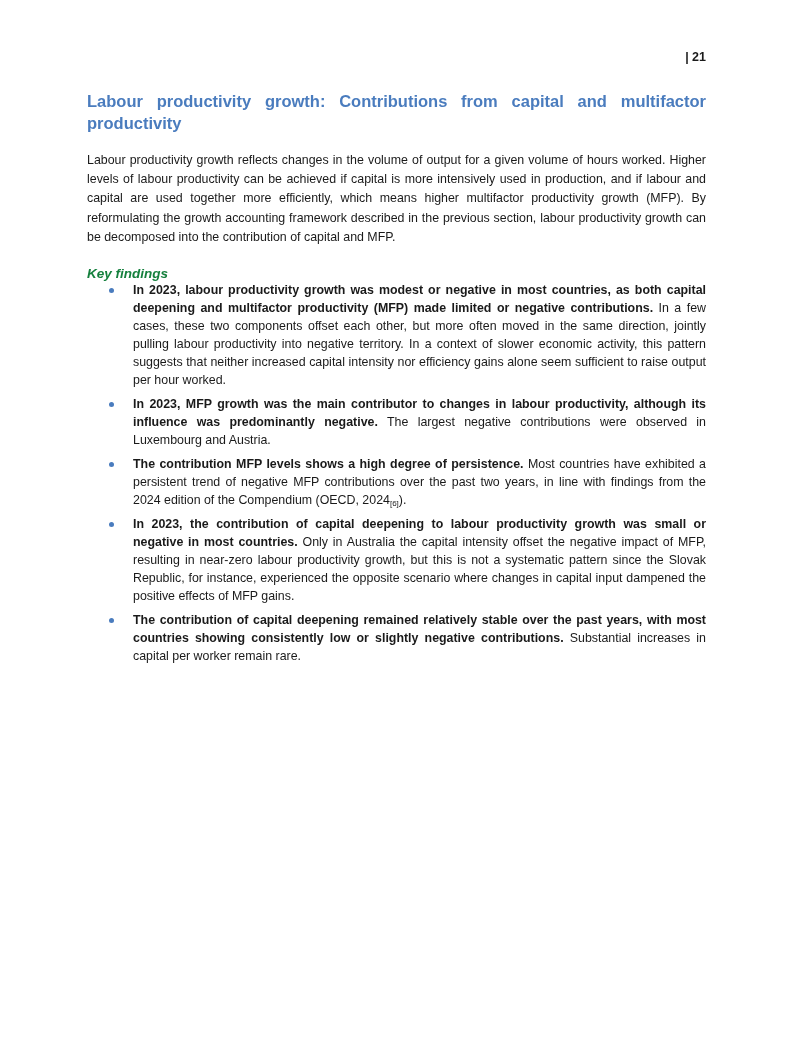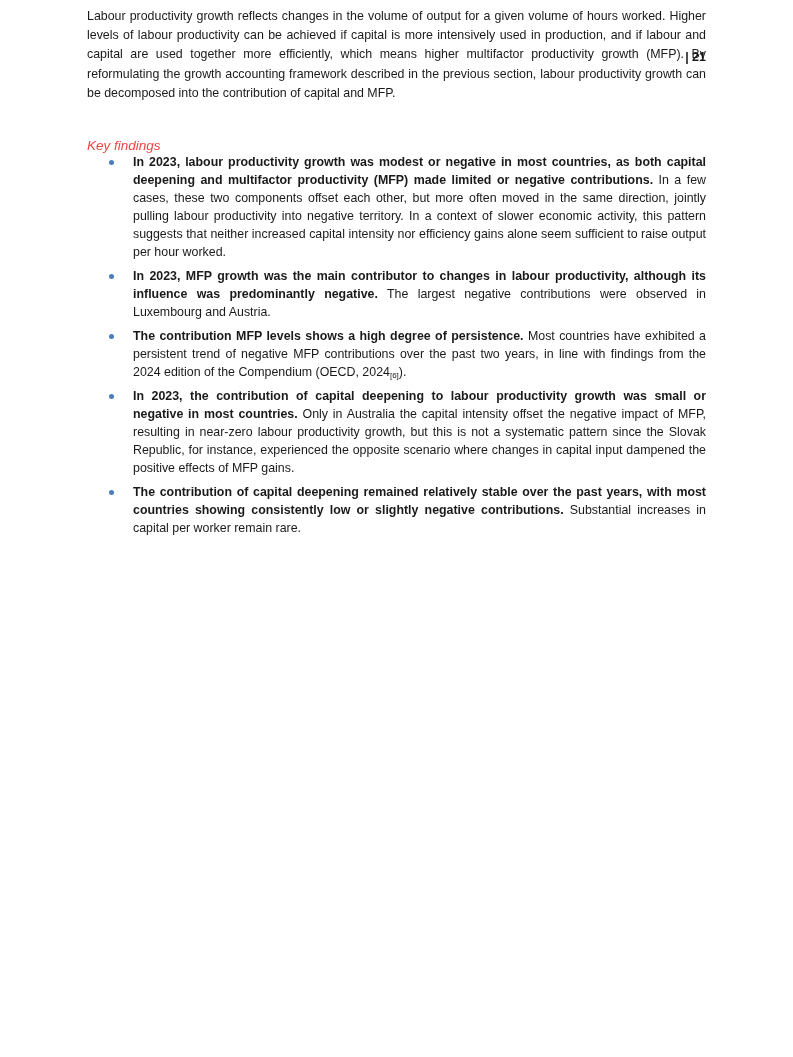--- a/index.html
+++ b/index.html
@@ -34,33 +34,33 @@
   h1.section-heading {
     margin-top: 90px;
     color: var(--accent);
     font-size: 16.5px;
     font-weight: bold;
     line-height: 22px;
     text-align: justify;
     text-justify: inter-word;
   }
   p.intro {
-    margin-top: 7px;
+    margin-top: 17px;
     font-size: 12.4px;
     line-height: 19.2px;
     text-align: justify;
     text-justify: inter-word;
     color: var(--ink);
   }
   h2.key-findings {
-    margin-top: 35px;
+    margin-top: 19px;
     font-size: 13.5px;
-    font-weight: normal;
+    font-weight: bold;
     font-style: italic;
-    color: #ef4444;
+    color: #15803d;
   }
   ul.findings {
     list-style: none;
     padding-left: 46px;
   }
   ul.findings li {
     position: relative;
     font-size: 12.4px;
     line-height: 18px;
     text-align: justify;
@@ -96,20 +96,21 @@
 </style>
 </head>
 <body>
 
 <div class="page">
 
   <div class="page-number content-right" style="right:87px;">| 21</div>
 
   <div class="content">
 
+    <h1 class="section-heading">Labour productivity growth: Contributions from capital and multifactor productivity</h1>
 
     <p class="intro">Labour productivity growth reflects changes in the volume of output for a given volume of hours worked. Higher levels of labour productivity can be achieved if capital is more intensively used in production, and if labour and capital are used together more efficiently, which means higher multifactor productivity growth (MFP). By reformulating the growth accounting framework described in the previous section, labour productivity growth can be decomposed into the contribution of capital and MFP.</p>
 
     <h2 class="key-findings">Key findings</h2>
 
     <ul class="findings">
       <li>
         <span class="lead">In 2023, labour productivity growth was modest or negative in most countries, as both capital deepening and multifactor productivity (MFP) made limited or negative contributions.</span><span> In a few cases, these two components offset each other, but more often moved in the same direction, jointly pulling labour productivity into negative territory. In a context of slower economic activity, this pattern suggests that neither increased capital intensity nor efficiency gains alone seem sufficient to raise output per hour worked.</span><sub></sub><span></span>
       </li>
       <li>

